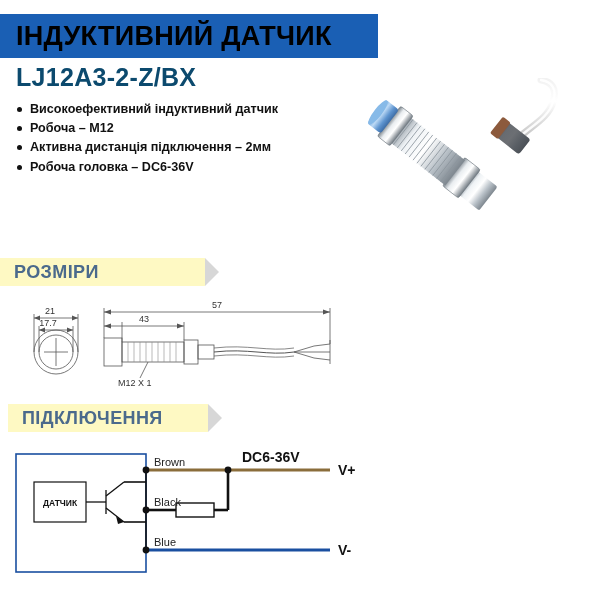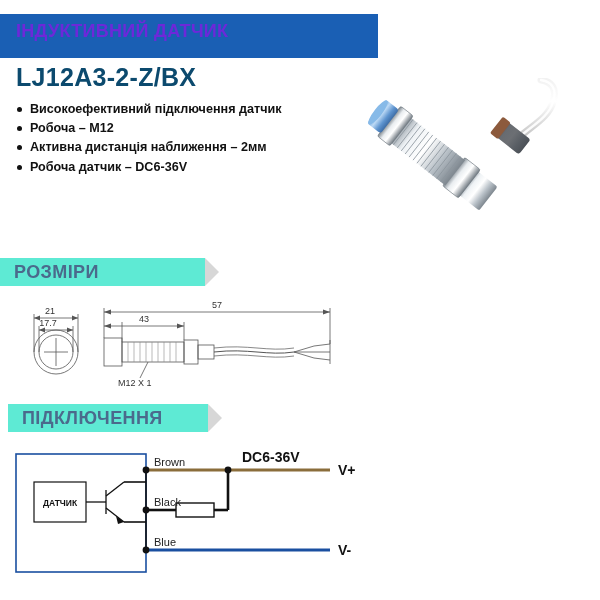--- a/index.html
+++ b/index.html
@@ -22,23 +22,23 @@
     left: 0;
     top: 14px;
     width: 378px;
     height: 44px;
     background: #1a5fb4;
   }
   #header-title {
     position: absolute;
     left: 16px;
     top: 21px;
-    font-size: 18px;
-    font-weight: bold;
-    color: #6d28d9;
+    font-size: 27px;
+    font-weight: bold;
+    color: #000000;
     letter-spacing: 0.3px;
     white-space: nowrap;
   }
   #model {
     position: absolute;
     left: 16px;
     top: 63px;
     font-size: 25px;
     font-weight: bold;
     color: #0c4a6e;
@@ -73,21 +73,21 @@
     width: 5px;
     height: 5px;
     background: #111;
     border-radius: 50%;
   }
 
   
   .section-banner {
     position: absolute;
     height: 28px;
-    background: #5eead4;
+    background: #fef9c3;
   }
   .section-banner .tail {
     position: absolute;
     right: -14px;
     top: 0;
     width: 0;
     height: 0;
     border-top: 14px solid transparent;
     border-bottom: 14px solid transparent;
     border-left: 14px solid #d7d7d7;
@@ -156,24 +156,24 @@
   }
 </style>
 </head>
 <body>
 
 <div id="header"></div>
 <div id="header-title">ІНДУКТИВНИЙ ДАТЧИК</div>
 <div id="model">LJ12A3-2-Z/BX</div>
 
 <ul id="features">
-  <li>Високоефективний підключення датчик</li>
+  <li>Високоефективний індуктивний датчик</li>
   <li>Робоча – M12</li>
-  <li>Активна дистанція наближення – 2мм</li>
-  <li>Робоча датчик – DC6-36V</li>
+  <li>Активна дистанція підключення – 2мм</li>
+  <li>Робоча головка – DC6-36V</li>
 </ul>
 
 <svg id="product-photo" viewBox="0 0 255 160">
   <defs>
     <linearGradient id="gCable" x1="0" y1="0" x2="0" y2="1">
       <stop offset="0" stop-color="#f2f2f2"></stop>
       <stop offset="0.4" stop-color="#ffffff"></stop>
       <stop offset="1" stop-color="#c9c9c9"></stop>
     </linearGradient>
     <linearGradient id="gBarrel" x1="0" y1="0" x2="1" y2="0">

